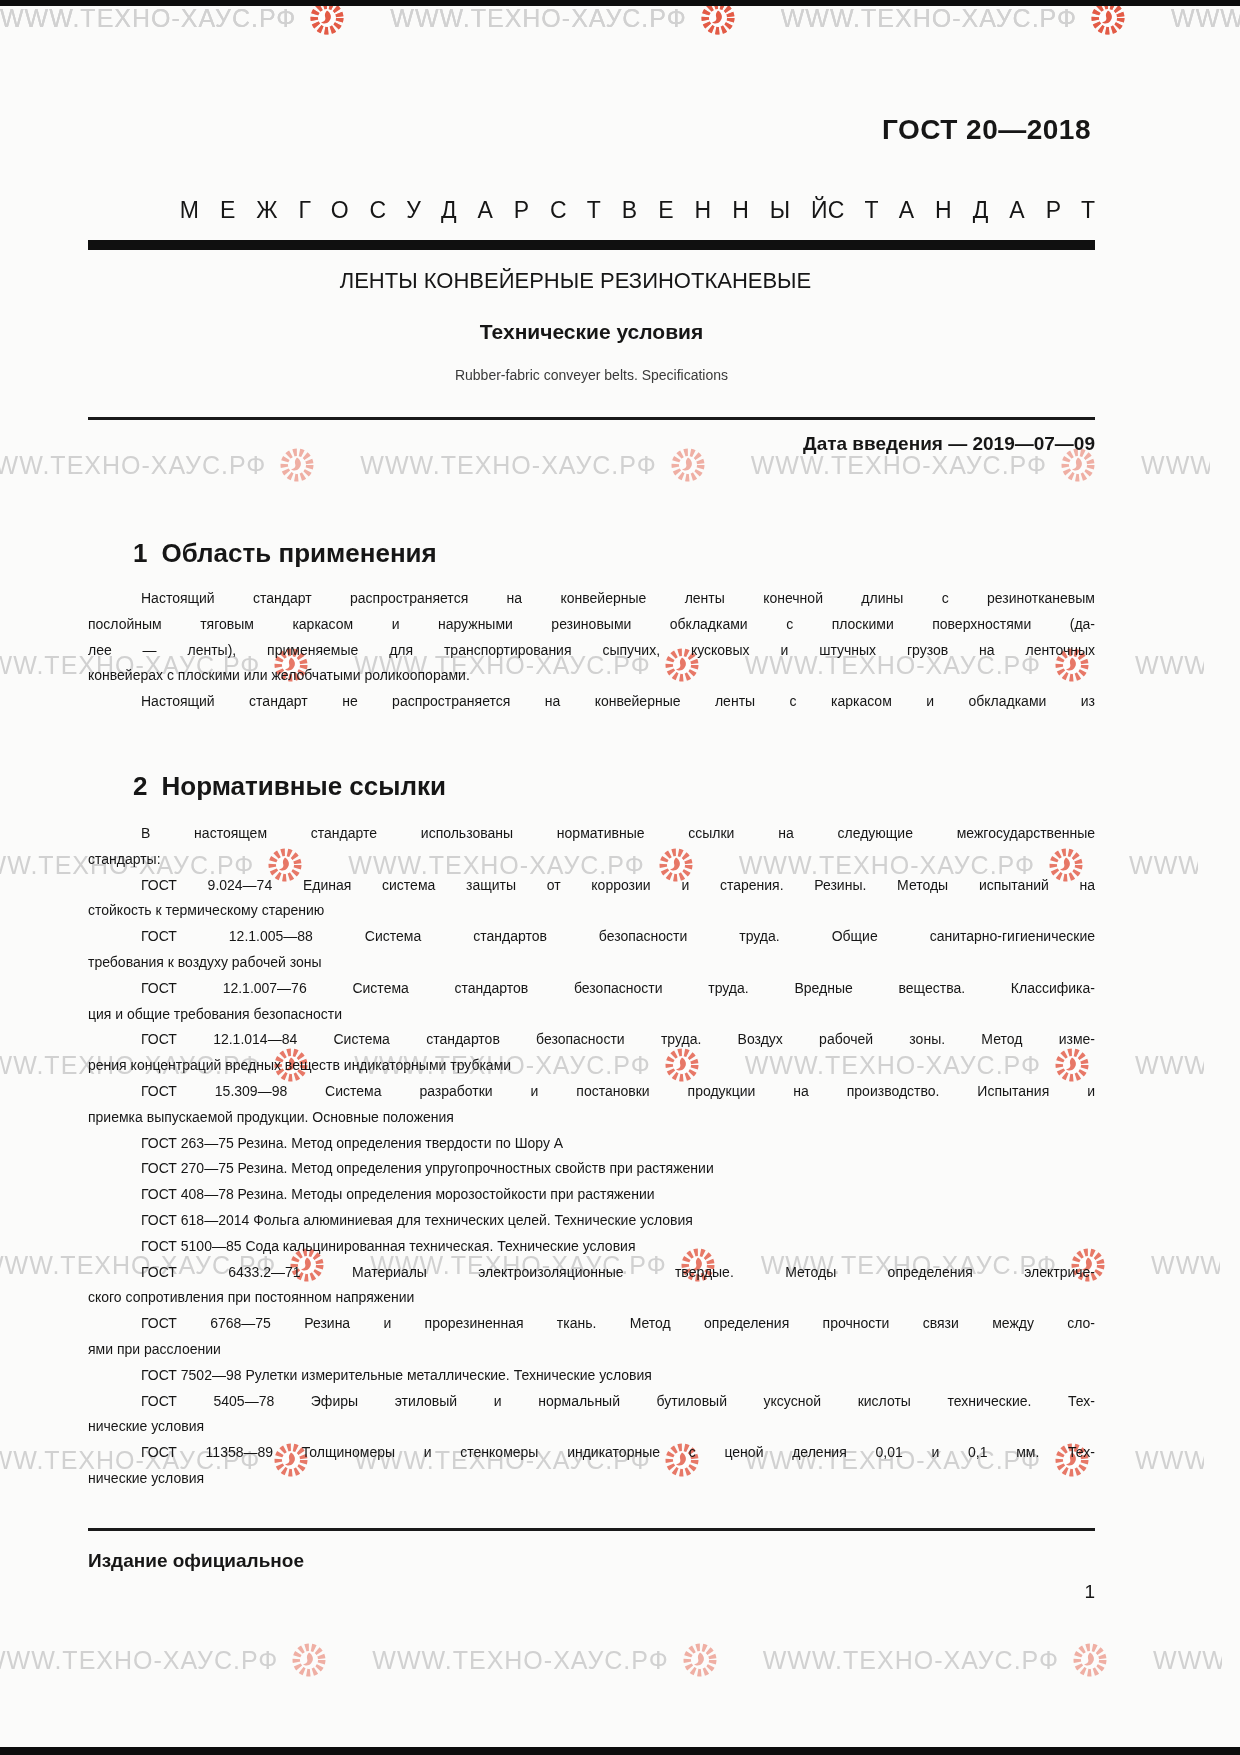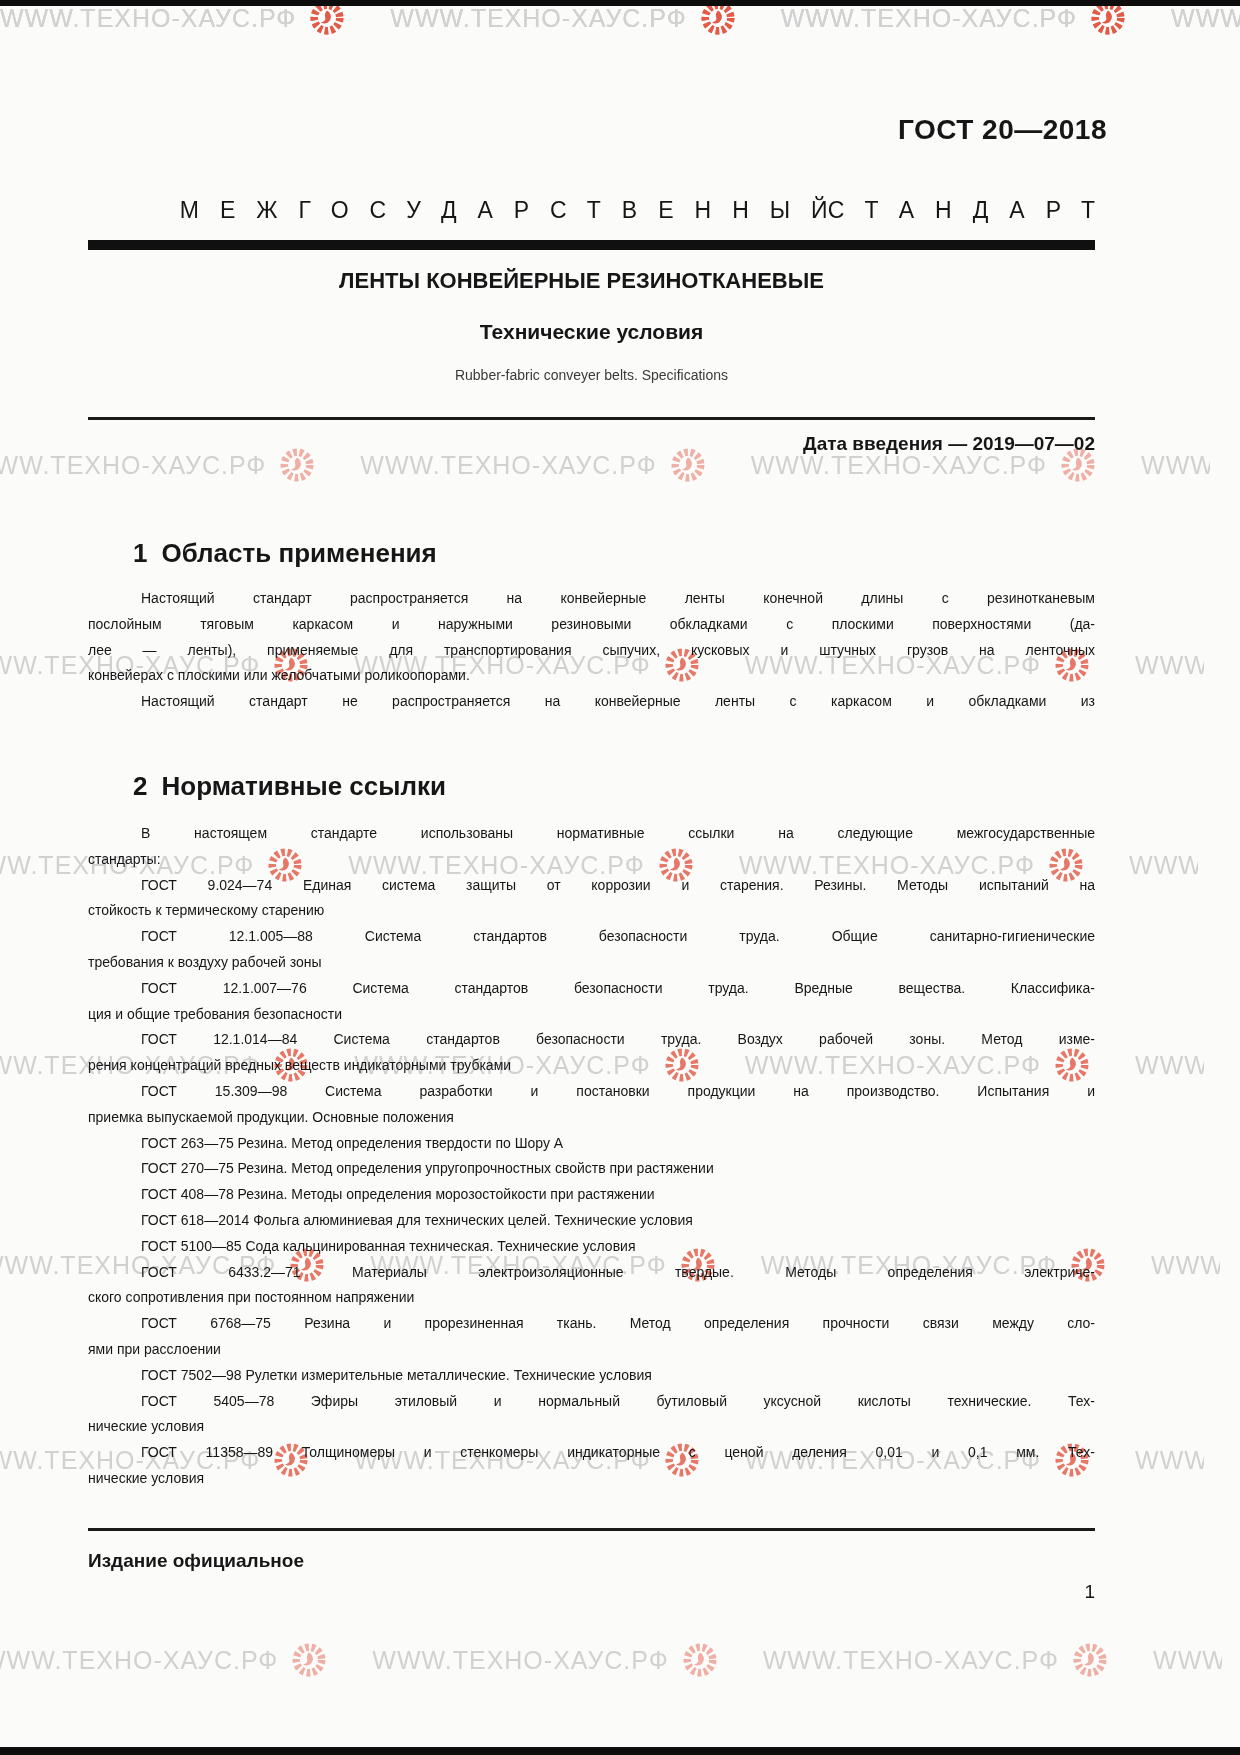--- a/index.html
+++ b/index.html
@@ -31,28 +31,28 @@
   .wm-row:nth-of-type(6){top:1047px;margin-left:-36px;}
   .wm-row:nth-of-type(7){top:1247px;margin-left:-20px;}
   .wm-row:nth-of-type(8){top:1442px;margin-left:-36px;}
   .wm-row:nth-of-type(9){top:1642px;margin-left:-18px;}
   .wm-row:nth-of-type(1) .wm-icon,
   .wm-row:nth-of-type(3) .wm-icon,
   .wm-row:nth-of-type(9) .wm-icon{opacity:.45;}
   .wm-row:nth-of-type(2) .wm-icon{opacity:.6;}
   
   .content{z-index:2;}
-  .doc-code{left:100px;top:114px;width:1007px;text-align:right;
+  .doc-code{left:84px;top:114px;width:1007px;text-align:right;
     font-size:28px;font-weight:bold;letter-spacing:.5px;}
   .std-line{left:88px;top:197px;width:1007px;display:flex;
     justify-content:flex-end;font-size:23px;font-weight:normal;}
   .std-line span{letter-spacing:21px;margin-right:-21px;white-space:nowrap;}
   .thick-bar{left:88px;top:240px;width:1007px;height:10px;background:#101010;}
-  .title-ru{left:78px;top:268px;width:1007px;text-align:center;
-    font-size:22px;font-weight:bold;}
+  .title-ru{left:72px;top:268px;width:1007px;text-align:center;
+    font-size:22px;font-weight:normal;}
   .subtitle-ru{left:88px;top:320px;width:1007px;text-align:center;
     font-size:21px;font-weight:bold;}
   .title-en{left:88px;top:367px;width:1007px;text-align:center;
     font-size:14px;color:#3a3a3a;}
   .thin-line{left:88px;top:417px;width:1007px;height:3px;background:#1a1a1a;}
   .date-line{left:88px;top:433px;width:1007px;text-align:right;
     font-size:19px;font-weight:bold;}
   .sec-heading{left:88px;width:1007px;padding-left:45px;box-sizing:border-box;
     font-size:26px;font-weight:bold;}
   .sec-heading .num{margin-right:14px;}
@@ -272,21 +272,21 @@
 </div>
 
 <div class="abs content thick-bar"></div>
 
 <div class="abs content title-ru">ЛЕНТЫ КОНВЕЙЕРНЫЕ РЕЗИНОТКАНЕВЫЕ</div>
 <div class="abs content subtitle-ru">Технические условия</div>
 <div class="abs content title-en">Rubber-fabric conveyer belts. Specifications</div>
 
 <div class="abs content thin-line"></div>
 
-<div class="abs content date-line">Дата введения — 2019—07—02</div>
+<div class="abs content date-line">Дата введения — 2019—07—09</div>
 
 <div id="h1" class="abs content sec-heading">
   <span class="num">1</span><span>Область применения</span>
 </div>
 
 <div id="sec1" class="abs content textblock">
   <div class="ln j ind">Настоящий стандарт распространяется на конвейерные ленты конечной длины с резинотканевым</div>
   <div class="ln j">послойным тяговым каркасом и наружными резиновыми обкладками с плоскими поверхностями (да-</div>
   <div class="ln j">лее — ленты), применяемые для транспортирования сыпучих, кусковых и штучных грузов на ленточных</div>
   <div class="ln">конвейерах с плоскими или желобчатыми роликоопорами.</div>

